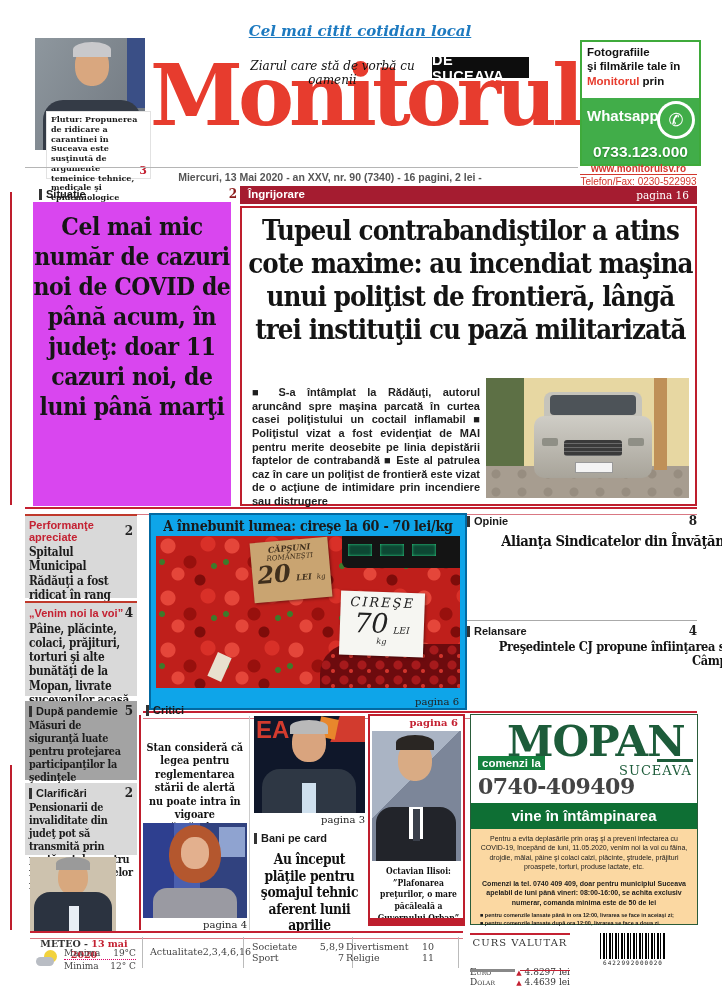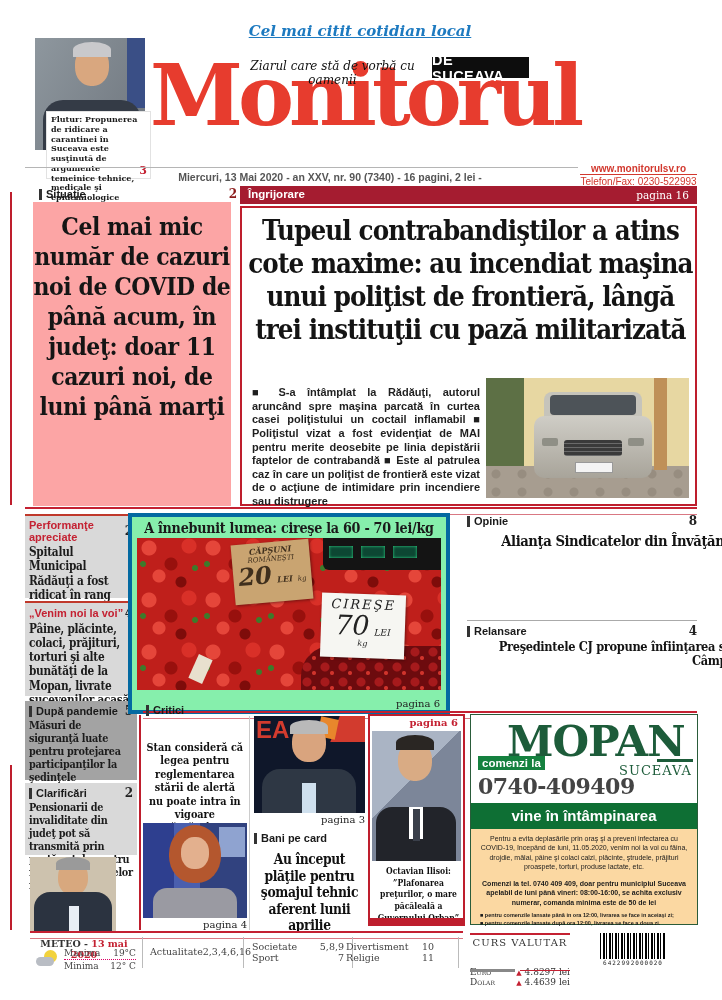--- a/index.html
+++ b/index.html
@@ -57,34 +57,48 @@
   </div>
   <div class="abs serif" style="left:47px;top:112px;width:103px;height:66px;background:#fff;box-shadow:0 0 0 1px #e2e2e2;padding:3px 4px;box-sizing:border-box;font-weight:bold;font-size:8px;line-height:1.22;">
     <span>Flutur: Propunerea de ridicare a carantinei în Suceava este susţinută de argumente temeinice tehnice, medicale şi epidemiologice</span>
     <span class="abs serif" style="right:3px;bottom:1px;color:#c42132;font-weight:bold;font-size:11px;">3</span>
   </div>
 
   <div class="abs mast-title" style="left:150px;top:48px;">Monitorul</div>
   <div class="abs serif center" style="left:235px;top:59px;width:195px;font-weight:normal;font-style:italic;font-size:12px;color:#111;">Ziarul care stă de vorbă cu oamenii</div>
   <div class="abs badge" style="left:432px;top:57px;width:97px;height:21px;">DE SUCEAVA</div>
 
+  <div class="abs promo" style="left:580px;top:40px;width:117px;height:122px;">
+    <div class="txt">
+      <div>Fotografiile</div>
+      <div>şi filmările tale în</div>
+      <div><span style="color:#e73c2e;">Monitorul</span> <span>prin</span></div>
+    </div>
+    <div class="wa-green">
+      <div class="abs" style="left:5px;top:9px;color:#fff;font-weight:bold;font-size:15px;">Whatsapp</div>
+      <div class="wa-circle">
+        <div class="wa-inner">✆</div>
+      </div>
+      <div class="abs center" style="left:0;right:0;bottom:3px;color:#fff;font-weight:bold;font-size:15.5px;text-shadow:0 1px 2px #1c7a22;">0733.123.000</div>
+    </div>
+  </div>
   <div class="abs center" style="left:580px;top:163px;width:117px;color:#d2382e;font-weight:bold;font-size:10px;">www.monitorulsv.ro</div>
   <div class="abs" style="left:580px;top:174px;width:117px;height:1px;background:#d2382e;"></div>
   <div class="abs center" style="left:572px;top:176px;width:133px;color:#d2382e;font-size:10px;">Telefon/Fax: 0230-522993</div>
 
   <div class="abs" style="left:25px;top:167px;width:553px;height:1px;background:#b5b5b5;"></div>
   <div class="abs center" style="left:100px;top:171px;width:460px;color:#555;font-weight:bold;font-size:10.5px;">Miercuri, 13 Mai 2020 - an XXV, nr. 90 (7340) - 16 pagini, 2 lei -</div>
 
   <div class="abs" style="left:10px;top:192px;width:2px;height:313px;background:#be1e2d;"></div>
   <div class="abs kick" style="left:39px;top:187px;width:198px;">
     <span class="kbar"></span>
     <span>Situaţie</span>
     <span class="kpage" style="color:#8b1a1a;">2</span>
   </div>
-  <div class="abs" style="left:33px;top:202px;width:198px;height:304px;background:#fca5a5;overflow:hidden;">
+  <div class="abs" style="left:33px;top:202px;width:198px;height:304px;background:#d946ef;overflow:hidden;">
     <div class="abs serif center cx88" style="left:0;top:10px;font-weight:bold;font-size:25px;line-height:1.2;letter-spacing:-.5px;color:#151515;">Cel mai mic număr de cazuri noi de COVID de până acum, în judeţ: doar 11 cazuri noi, de luni până marţi</div>
   </div>
 
   <div class="abs" style="left:240px;top:186px;width:457px;height:18px;background:#a51c30;">
     <span class="abs" style="left:8px;top:2px;color:#fff;font-weight:bold;font-size:11.5px;">Îngrijorare</span>
     <span class="abs serif" style="right:8px;top:3px;color:#fff;font-size:10.5px;">pagina 16</span>
   </div>
   <div class="abs" style="left:240px;top:206px;width:453px;height:296px;border:2px solid #be1e2d;background:#fff;">
     <div class="abs serif center cx88" style="left:2px;top:6px;font-weight:bold;font-size:28px;line-height:1.18;letter-spacing:-1px;color:#141414;">Tupeul contrabandiştilor a atins cote maxime: au incendiat maşina unui poliţist de frontieră, lângă trei instituţii cu pază militarizată</div>
     <div class="abs" style="left:10px;top:178px;width:228px;font-weight:bold;font-size:11px;line-height:1.24;text-align:justify;color:#1f1f1f;">■ S-a întâmplat la Rădăuţi, autorul aruncând spre maşina parcată în curtea casei poliţistului un coctail inflamabil ■ Poliţistul vizat a fost evidenţiat de MAI pentru merite deosebite pe linia depistării faptelor de contrabandă ■ Este al patrulea caz în care un poliţist de frontieră este vizat de o acţiune de intimidare prin incendiere sau distrugere</div>
@@ -139,21 +153,21 @@
   </div>
 
   <div class="photo" style="left:30px;top:857px;width:86px;height:75px;background:#cdc2ae;">
     <div class="shape" style="left:28px;top:4px;width:30px;height:34px;background:#d8a87e;border-radius:46%;"></div>
     <div class="shape" style="left:26px;top:0;width:34px;height:13px;background:#9a9a9a;border-radius:50% 50% 0 0;"></div>
     <div class="shape" style="left:4px;bottom:0;width:78px;height:40px;background:#2b3340;border-radius:16px 16px 0 0;"></div>
     <div class="shape" style="left:39px;bottom:0;width:10px;height:26px;background:#e8eef5;"></div>
   </div>
   <div class="abs" style="left:10px;top:765px;width:2px;height:165px;background:#be1e2d;"></div>
 
-  <div class="abs" style="left:128px;top:513px;width:314px;height:193px;border:4px solid #0369a1;background:#86efac;">
+  <div class="abs" style="left:149px;top:513px;width:314px;height:193px;border:2px solid #0369a1;background:#0ea5e9;">
     <div class="abs serif center cx88" style="left:0;top:2px;font-weight:bold;font-size:14.5px;letter-spacing:-.3px;">A înnebunit lumea: cireşe la 60 - 70 lei/kg</div>
     <div class="photo" style="left:5px;top:21px;width:304px;height:152px;background-color:#bf1f1b;background-image:radial-gradient(circle at 12px 10px,#e5463a 7px,transparent 8px),radial-gradient(circle at 34px 26px,#98100d 6px,transparent 7px),radial-gradient(circle at 52px 8px,#d93028 7px,transparent 8px),radial-gradient(circle at 22px 38px,#e5463a 6px,transparent 7px),radial-gradient(circle at 44px 44px,#7e0c0a 5px,transparent 6px),radial-gradient(circle at 6px 26px,#3e7a2b 2.5px,transparent 3.5px),radial-gradient(circle at 58px 30px,#3e7a2b 2.5px,transparent 3.5px);background-size:64px 52px;">
       <div class="shape" style="right:0;top:0;width:118px;height:32px;background:#141414;border-radius:0 0 0 6px;">
         <div class="shape" style="left:6px;top:8px;width:24px;height:12px;background:#0d4733;box-shadow:inset 0 0 3px #2fe08a;"></div>
         <div class="shape" style="left:38px;top:8px;width:24px;height:12px;background:#0d4733;box-shadow:inset 0 0 3px #2fe08a;"></div>
         <div class="shape" style="left:70px;top:8px;width:24px;height:12px;background:#0d4733;box-shadow:inset 0 0 3px #2fe08a;"></div>
       </div>
       <div class="shape" style="right:0;bottom:0;width:140px;height:44px;background-color:#6d0b0e;background-image:radial-gradient(circle at 6px 6px,#a61a1c 4px,transparent 5px),radial-gradient(circle at 13px 12px,#d0342c 1.5px,transparent 2.5px);background-size:18px 15px;border-radius:30px 0 0 0;"></div>
       <div class="shape" style="left:56px;bottom:8px;width:15px;height:26px;background:#e8e0ce;transform:rotate(24deg);"></div>
       <div class="shape serif center" style="left:96px;top:4px;width:78px;height:60px;background:#c9a471;transform:rotate(-5deg);box-shadow:1px 1px 3px rgba(0,0,0,.4);color:#3f2f1d;font-style:italic;">

